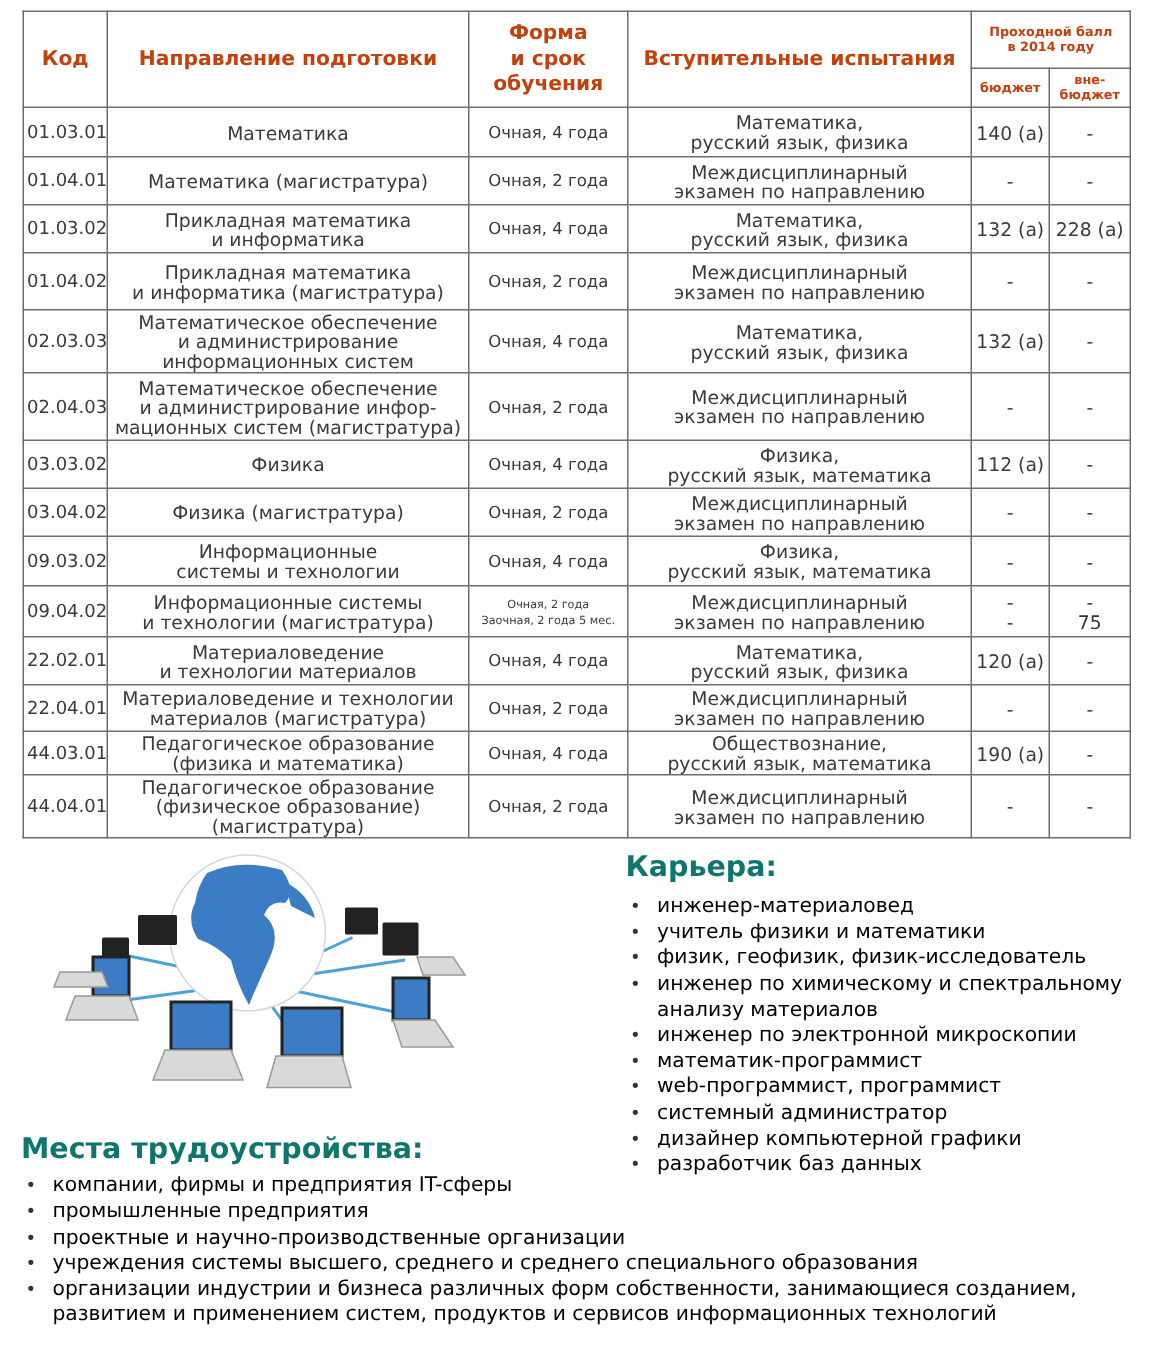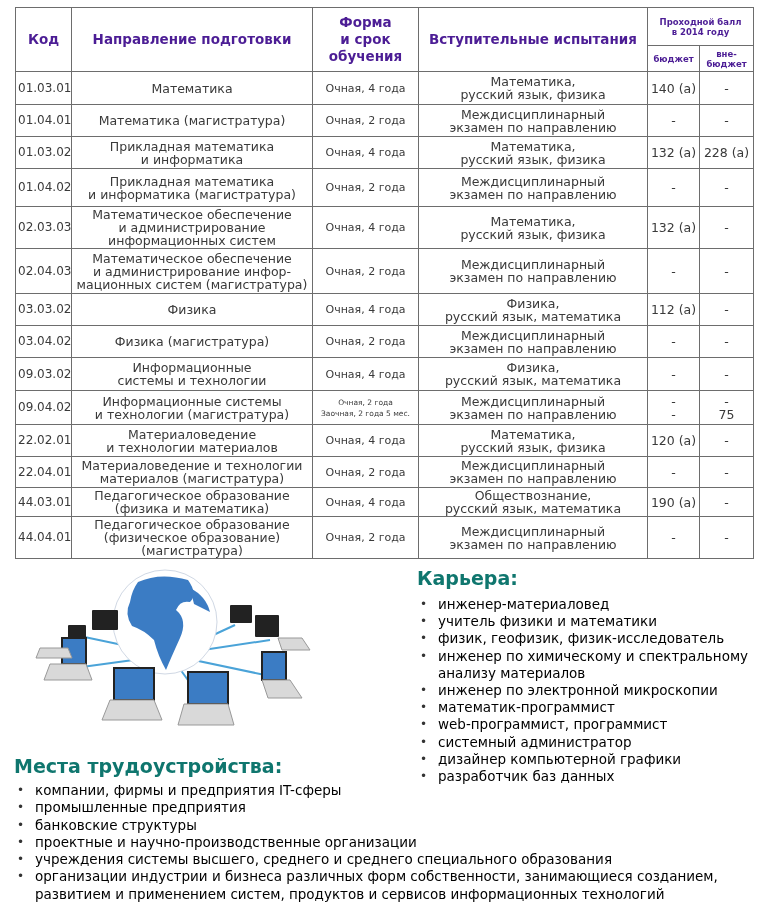--- a/index.html
+++ b/index.html
@@ -2,21 +2,21 @@
 <html><head>
 <meta charset="utf-8">
 <style>
   * { box-sizing: border-box; margin: 0; padding: 0; }
   html, body { width: 768px; height: 905px; background: #ffffff; overflow: hidden; }
   body { font-family: "DejaVu Sans", sans-serif; color: #333333; position: relative; }
 
   .table-wrap { position: absolute; left: 15px; top: 7px; width: 738px; }
   table { border-collapse: collapse; width: 738px; table-layout: fixed; }
   th, td { border: 1.5px solid #6d6d6d; text-align: center; vertical-align: middle; }
-  th { color: #4c1d95; font-weight: bold; font-size: 13.5px; line-height: 17px; }
+  th { color: #c2410c; font-weight: bold; font-size: 13.5px; line-height: 17px; }
   th.small { font-size: 8.5px; line-height: 10px; padding: 2px 1px; }
   td { font-size: 12.5px; line-height: 13px; color: #3a3a3a; padding: 1px 2px; }
   td.code { font-size: 12px; text-align: left; padding-left: 2px; }
   td.form { font-size: 11px; }
   td.form .tiny { font-size: 7.5px; line-height: 11px; display: block; }
   td.score { font-size: 12.5px; }
   td.dash-split span { display: block; line-height: 13px; }
   .pre { white-space: pre-line; }
 
   .globe-area { position: absolute; left: 20px; top: 560px; width: 300px; height: 190px; }
@@ -267,18 +267,17 @@
       <li>дизайнер компьютерной графики</li>
       <li>разработчик баз данных</li>
     </ul>
 </div>
 
 <div class="places">
   <div class="heading">Места трудоустройства:</div>
   <ul class="bullets" id="employment-list">
       <li>компании, фирмы и предприятия IT-сферы</li>
       <li>промышленные предприятия</li>
-      <li>банковские структуры</li>
       <li>проектные и научно-производственные организации</li>
       <li>учреждения системы высшего, среднего и среднего специального образования</li>
       <li>организации индустрии и бизнеса различных форм собственности, занимающиеся созданием, развитием и применением систем, продуктов и сервисов информационных технологий</li>
     </ul>
 </div>
 
 </body></html>

